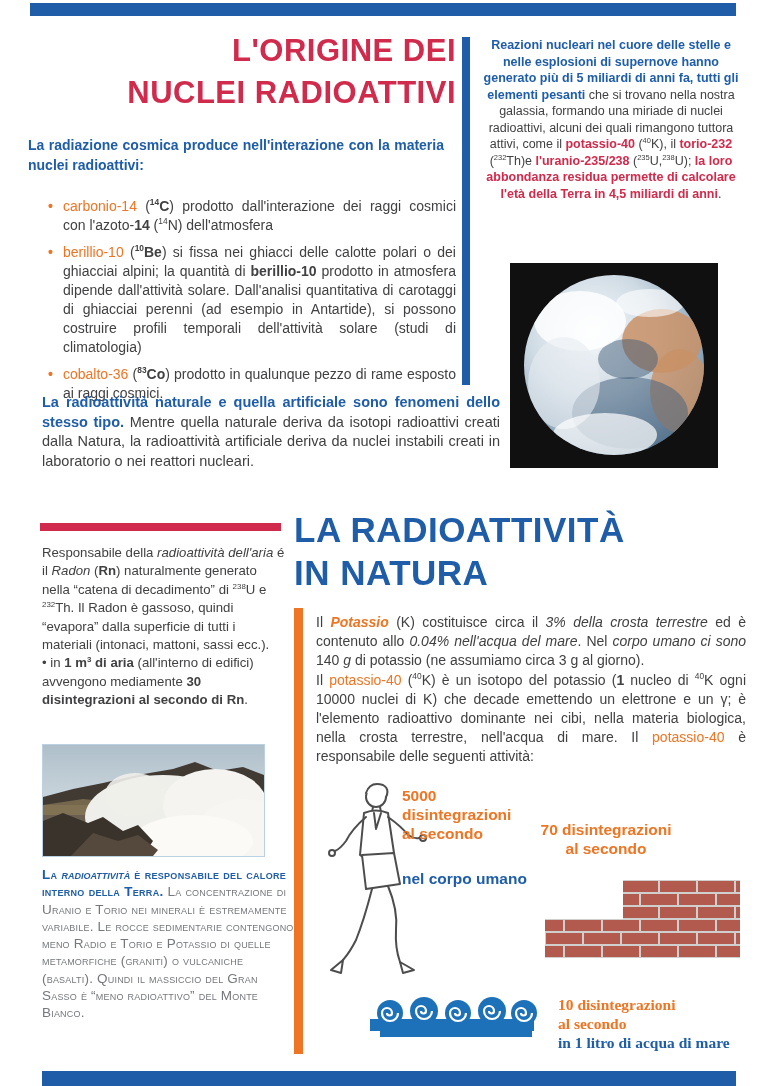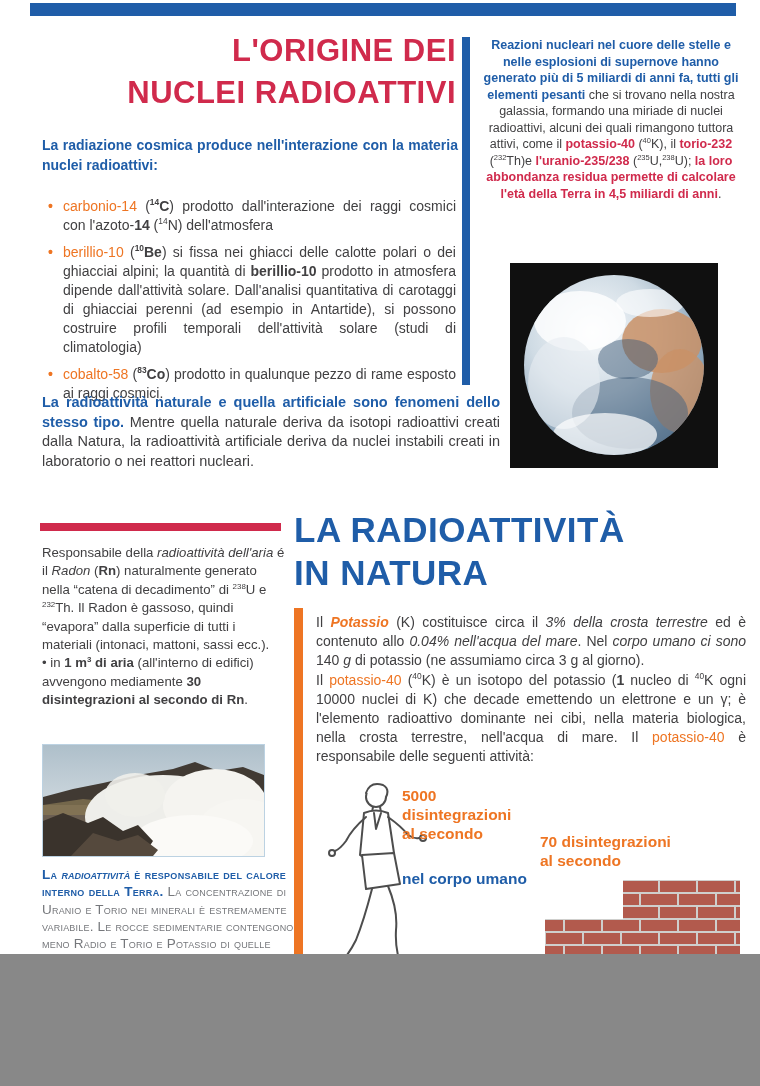--- a/index.html
+++ b/index.html
@@ -1,21 +1,21 @@
 <!DOCTYPE html>
 <html lang="it" style="--blue: #1f5da8; --red: #d02a4c; --orange: #ee7523; --dark: #414042; --gray: #75777b; --brick: #b25a4d; --wave: #1d71b8;"><head>
 <meta charset="utf-8">
 <style>
   :root{
     --blue:#1f5da8; --red:#d02a4c; --orange:#ee7523;
     --dark:#414042; --gray:#75777b; --brick:#b25a4d; --wave:#1d71b8;
   }
   html,body{margin:0;padding:0;background:#888;}
   .page{
-    position:relative; width:760px; height:954px; margin:0 auto;
+    position:relative; width:760px; height:1086px; margin:0 auto;
     background:#fff; overflow:hidden;
     font-family:"Liberation Sans", sans-serif; color:var(--dark);
   }
   .bar{position:absolute; background:var(--blue);}
   sup{font-size:.6em; line-height:0;}
 
   
   .b{font-weight:700}
   .bi{font-weight:400;font-style:italic}
   .o{color:var(--orange);font-weight:400}
@@ -33,21 +33,21 @@
   }
   .title2{
     position:absolute; left:294px; top:508px; width:440px; margin:0;
     color:var(--blue); font-size:35px; line-height:43px; font-weight:700; letter-spacing:.5px;
   }
   .rightcol{
     position:absolute; left:478px; top:37px; width:266px;
     font-size:12.5px; line-height:16.5px;text-align:center;
   }
   .intro{
-    position:absolute; left:42px; top:135px; width:416px;
+    position:absolute; left:28px; top:135px; width:416px;
     font-size:14px; line-height:20px; text-align:justify;
   }
   .bullets{position:absolute; left:42px; top:197px; width:414px;
     font-size:14px; line-height:19px;}
   .bullet{position:relative; padding-left:21px; margin-bottom:8px; text-align:justify;}
   .bullet .marker{position:absolute; left:6px; top:0; color:var(--orange); font-weight:700;}
   .closing{
     position:absolute; left:42px; top:393px; width:458px;
     font-size:14.5px; line-height:19.5px; text-align:justify;
   }
@@ -69,21 +69,21 @@
   .fumarole{position:absolute; left:42px; top:744px; width:221px; height:111px; border:1px solid #bcd2e2;}
   .woman{position:absolute; left:316px; top:780px; width:122px; height:208px;}
   .bricks{position:absolute; left:545px; top:880px; width:196px; height:78px;}
   .waves{position:absolute; left:368px; top:993px; width:178px; height:48px;}
 
   .lab{font-weight:700; font-size:15.5px; line-height:19px;}
   .lab .orange{color:var(--orange); display:block;}
   .lab .blue{color:var(--blue); display:block;}
   .lab5000{position:absolute; left:402px; top:786px; width:150px;}
   .labcorpo{position:absolute; left:402px; top:869px; width:180px;}
-  .lab70{position:absolute; left:540px; top:820px; width:180px; text-align:left;margin-top:12px;}
+  .lab70{position:absolute; left:516px; top:820px; width:180px; text-align:center;}
   .lab10{position:absolute; left:558px; top:995px; width:195px;font-family:Liberation Serif, serif;}
   .topbar{left:30px; top:3px; width:706px; height:13px;}
   .vbar1{left:462px; top:37px; width:8px; height:348px;}
   .vbar2{left:294px; top:608px; width:9px; height:446px; background:var(--orange);}
   .bottombar{left:42px; top:1071px; width:694px; height:15px;}
 </style>
 </head>
 <body>
 
 <div class="page">
@@ -133,21 +133,21 @@
     <div class="bullet">
       <span class="marker">•</span>
       <span><span class="o">carbonio-14</span><span> (</span><sup class="b">14</sup><span class="b">C</span><span>) prodotto dall'interazione dei raggi cosmici con l'azoto-</span><span class="b">14</span><span> (</span><sup>14</sup><span>N) dell'atmosfera</span></span>
     </div>
     <div class="bullet">
       <span class="marker">•</span>
       <span><span class="o">berillio-10</span><span> (</span><sup class="b">10</sup><span class="b">Be</span><span>) si fissa nei ghiacci delle calotte polari o dei ghiacciai alpini; la quantità di </span><span class="b">berillio-10</span><span> prodotto in atmosfera dipende dall'attività solare. Dall'analisi quantitativa di carotaggi di ghiacciai perenni (ad esempio in Antartide), si possono costruire profili temporali dell'attività solare (studi di climatologia)</span></span>
     </div>
     <div class="bullet">
       <span class="marker">•</span>
-      <span><span class="o">cobalto-58</span><span> (</span><sup class="b">83</sup><span class="b">Co</span><span>) prodotto in qualunque pezzo di rame esposto ai raggi cosmici.</span></span>
+      <span><span class="o">cobalto-36</span><span> (</span><sup class="b">83</sup><span class="b">Co</span><span>) prodotto in qualunque pezzo di rame esposto ai raggi cosmici.</span></span>
     </div>
   </div>
 
   <div class="closing"><span class="bl">La radioattività naturale e quella artificiale sono fenomeni dello stesso tipo.</span><span> Mentre quella naturale deriva da isotopi radioattivi creati dalla Natura, la radioattività artificiale deriva da nuclei instabili creati in laboratorio o nei reattori nucleari.</span></div>
 
   <div class="redrule"></div>
 
   <div class="radon"><span>Responsabile della </span><span class="bi">radioattività dell'aria</span><span> é il </span><span class="bi">Radon</span><span> (</span><span class="b">Rn</span><span>) naturalmente generato nella “catena di decadimento” di </span><sup>238</sup><span>U e </span><sup>232</sup><span>Th.  Il Radon è gassoso, quindi “evapora” dalla superficie di tutti i materiali (intonaci, mattoni, sassi ecc.).</span><br><span>• in </span><span class="b">1 m</span><sup class="b">3</sup><span class="b"> di aria</span><span> (all'interno di edifici) avvengono mediamente </span><span class="b">30 disintegrazioni al secondo di Rn</span><span>.</span></div>
 
   <figure class="fumarole">

